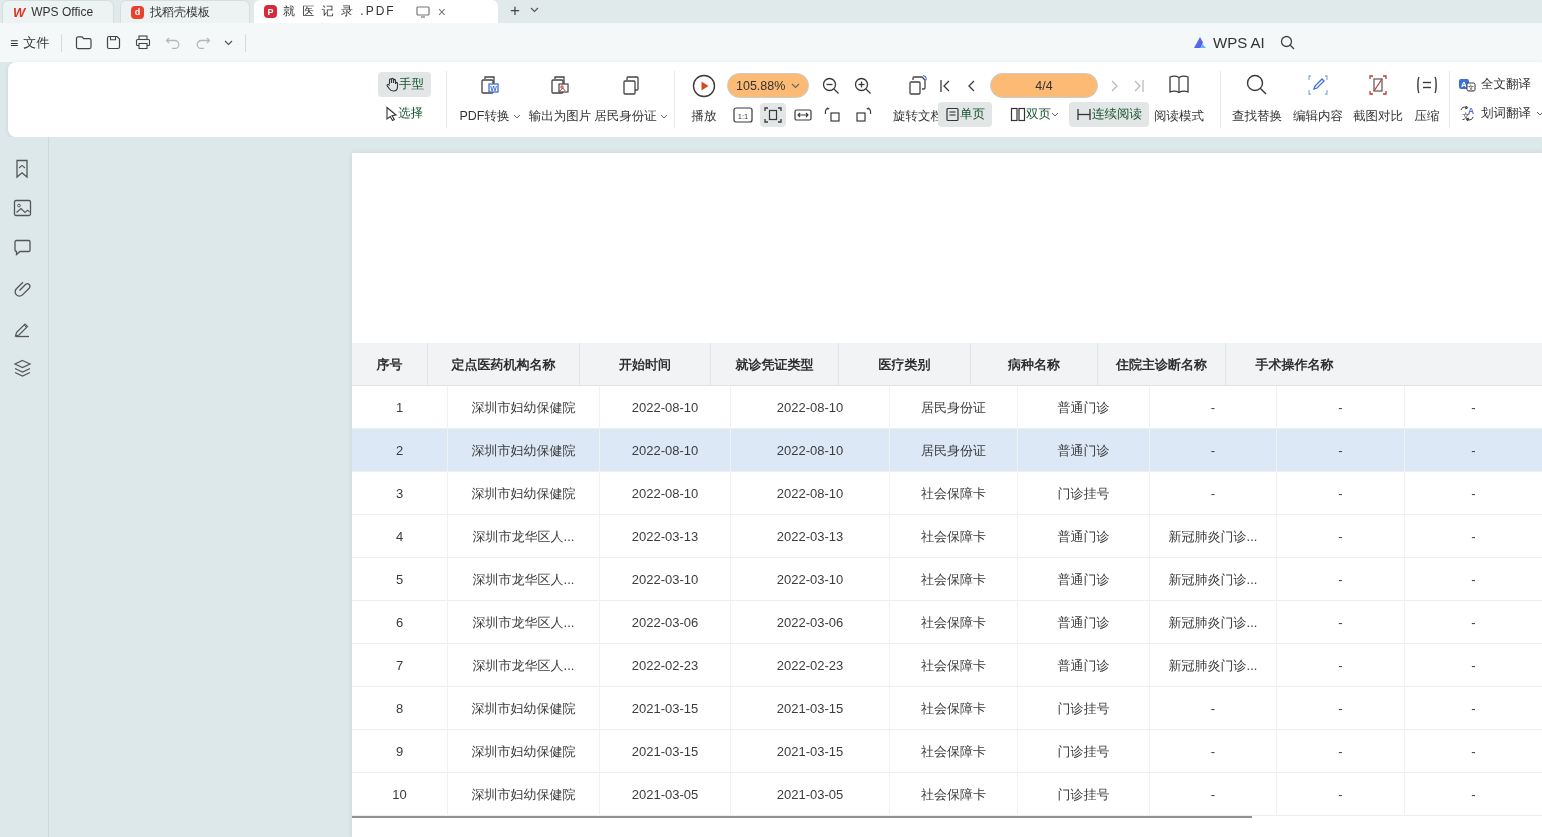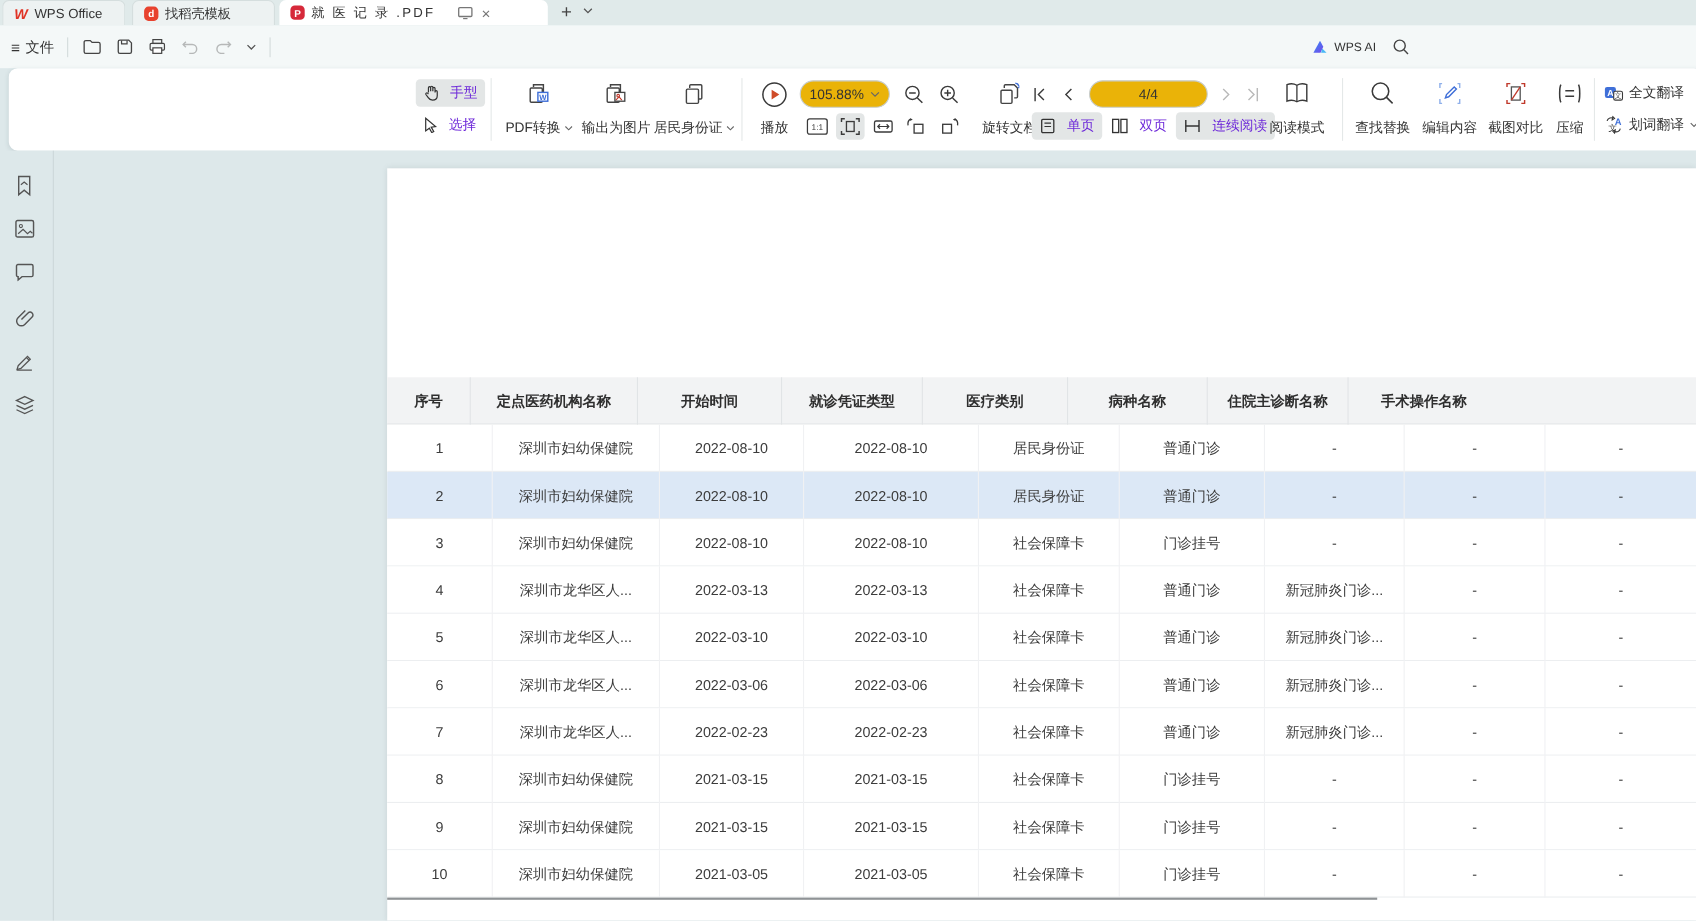--- a/index.html
+++ b/index.html
@@ -26,34 +26,34 @@
   .menurow { position:absolute; left:0; top:23px; width:1542px; height:39px; background:#f4f8f8; }
   .mr-left { position:absolute; left:10px; top:0; height:39px; display:flex; align-items:center; gap:12px; }
   .file-btn { display:flex; align-items:center; gap:5px; font-size:13px; color:#333; }
   .vsep { width:1px; height:18px; background:#d3dbdb; }
   .qicon { width:18px; height:18px; display:flex; align-items:center; justify-content:center; }
   .dis { opacity:.35; }
   .menu-items { position:absolute; left:737px; top:0; height:39px; display:flex; align-items:center; gap:29px; font-size:13.5px; }
   .menu-item { color:#333; position:relative; padding:9px 2px; cursor:default; }
   .menu-item.active { color:#c43430; font-weight:bold; }
   .menu-item.active::after { content:""; position:absolute; left:0; right:0; bottom:2px; height:3px; background:#c43430; border-radius:2px; }
-  .wpsai { display:flex; align-items:center; gap:5px; font-size:11px; color:#333; }
+  .wpsai { display:flex; align-items:center; gap:5px; font-size:15px; color:#333; }
   .menu-search { margin-left:14px; }
 
   
   .card { position:absolute; left:8px; top:62px; width:1540px; height:75px; background:#fff;
           border-radius:8px; box-shadow:0 1px 4px rgba(60,80,90,.12); }
   .card .sep { position:absolute; top:9px; width:1px; height:57px; background:#e4e8e8; }
-  .smallbtn { position:absolute; height:25px; display:flex; align-items:center; gap:10px; font-size:12.5px;
-              padding:0 7px; border-radius:4px; color:#6d28d9; }
+  .smallbtn { position:absolute; height:25px; display:flex; align-items:center; gap:0; font-size:12.5px;
+              padding:0 7px; border-radius:4px; color:#14532d; }
   .smallbtn.sel { background:#e3e6e6; }
   .bigbtn { position:absolute; top:9px; height:58px; display:flex; flex-direction:column; align-items:center;
             justify-content:space-between; padding:2px 0 4px; font-size:12.5px; color:#333; }
   .bigbtn .lblrow { display:flex; align-items:center; gap:3px; }
-  .pillbox { position:absolute; border:1px solid #c7cdcf; border-radius:13px; background:#eab308; display:flex;
+  .pillbox { position:absolute; border:1px solid #c7cdcf; border-radius:13px; background:#fdba74; display:flex;
              align-items:center; font-size:12.5px; color:#333; }
   .tinyico { position:absolute; width:26px; height:24px; display:flex; align-items:center; justify-content:center; border-radius:4px; }
   .tinyico.sel { background:#e3e6e6; }
   .inlinebtn { position:absolute; display:flex; align-items:center; gap:5px; font-size:12.5px; color:#333; }
 
   
   .work { position:absolute; left:0; top:137px; width:1542px; height:700px; background:#dde8ea; }
   .side-sep { position:absolute; left:48px; top:0; width:1px; height:700px; background:#ccd8da; }
   .side-ico { position:absolute; left:13px; width:20px; height:20px; }
   .page { position:absolute; left:352px; top:16px; width:1190px; height:684px; background:#fff; box-shadow:0 0 5px rgba(80,95,100,.15); }

